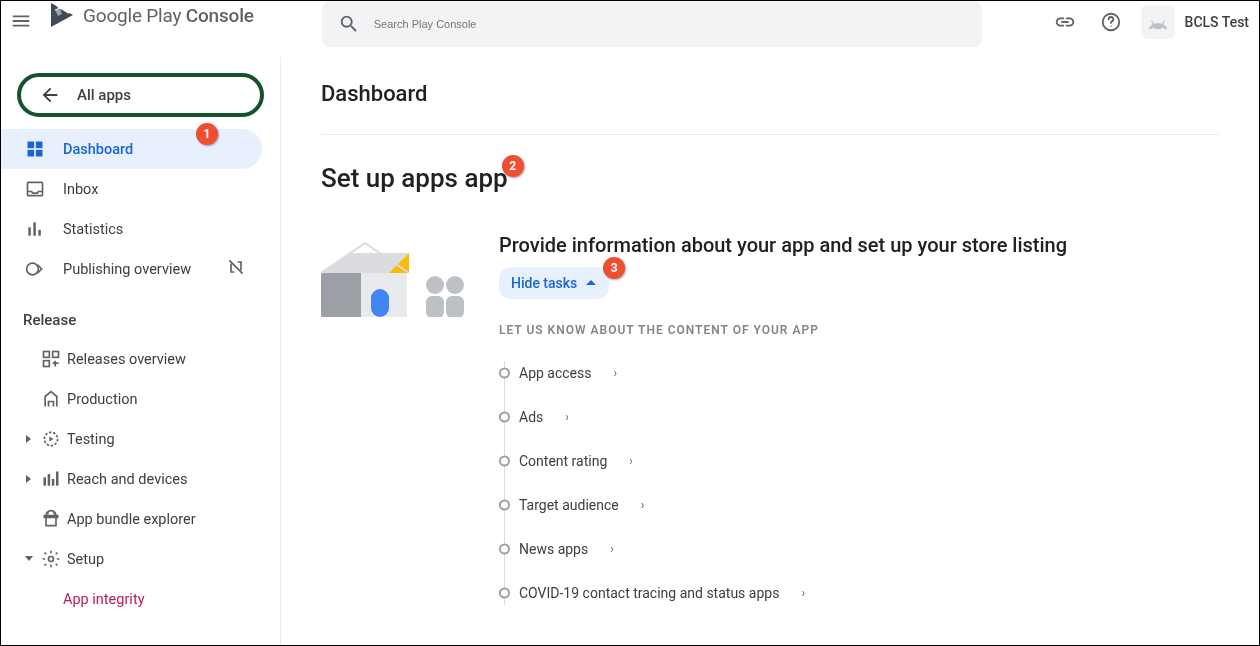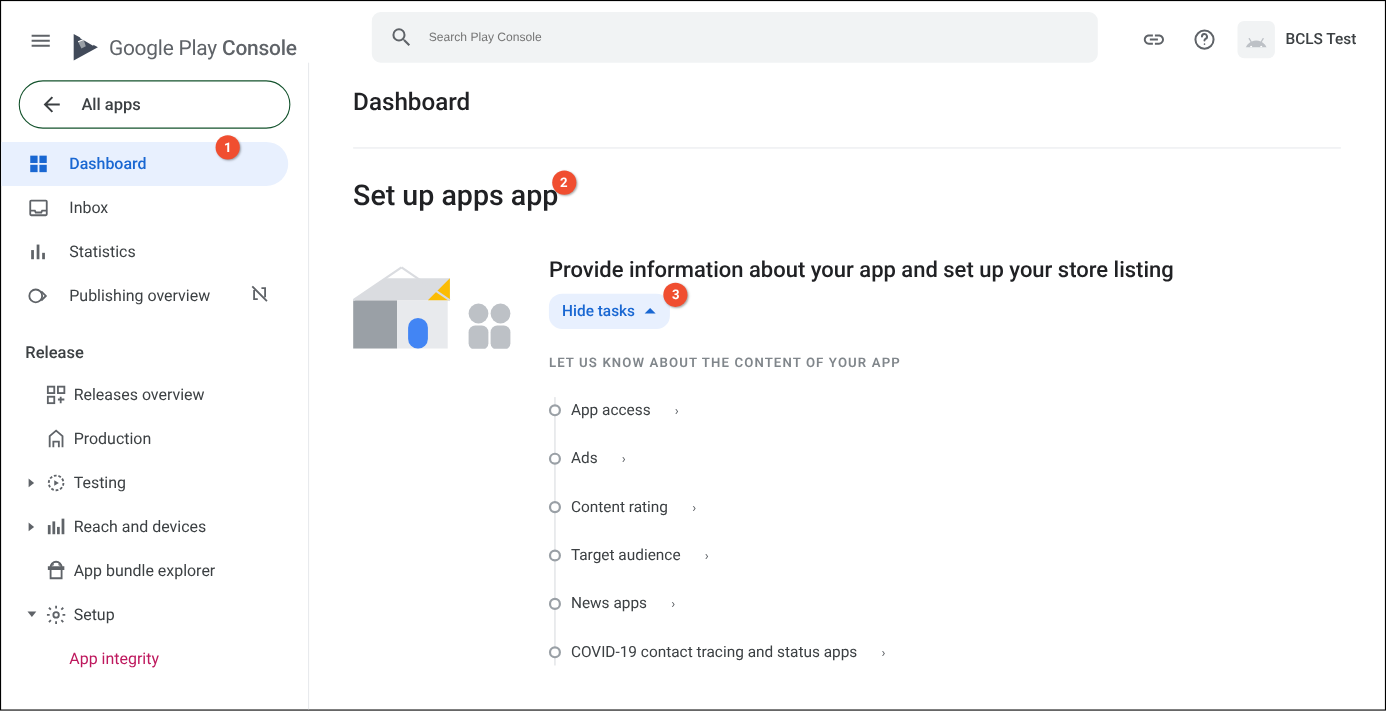--- a/index.html
+++ b/index.html
@@ -8,23 +8,23 @@
     font-size: 14px;
     color: #202124;
     background: #fff;
     width: 1260px;
     height: 646px;
     overflow: hidden;
     border: 1px solid #000;
   }
   .header {
     display: flex;
-    align-items: flex-end;
+    align-items: flex-start;
     height: 56px;
-    padding: 0 16px;
+    padding: 0 0;
     gap: 8px;
   }
   .menu-btn {
     width: 40px; height: 40px;
     display: flex; align-items: center; justify-content: center;
     border-radius: 50%;
   }
   .logo-wrap {
     display: flex; align-items: center; gap: 8px;
     margin-right: 20px;
@@ -78,21 +78,21 @@
     height: calc(100% - 56px);
   }
   .sidebar {
     width: 280px;
     border-right: 1px solid #e8eaed;
     padding-top: 8px;
     overflow-y: auto;
   }
   .all-apps-pill {
     margin: 8px 16px 12px 16px;
-    border: 1px solid #14532d;
+    border: 4px solid #14532d;
     border-radius: 24px;
     height: 44px;
     display: flex; align-items: center;
     padding: 0 18px;
     gap: 16px;
     font-size: 15px; color: #3c4043;
     font-weight: 500;
   }
   .nav-item {
     display: flex; align-items: center;

